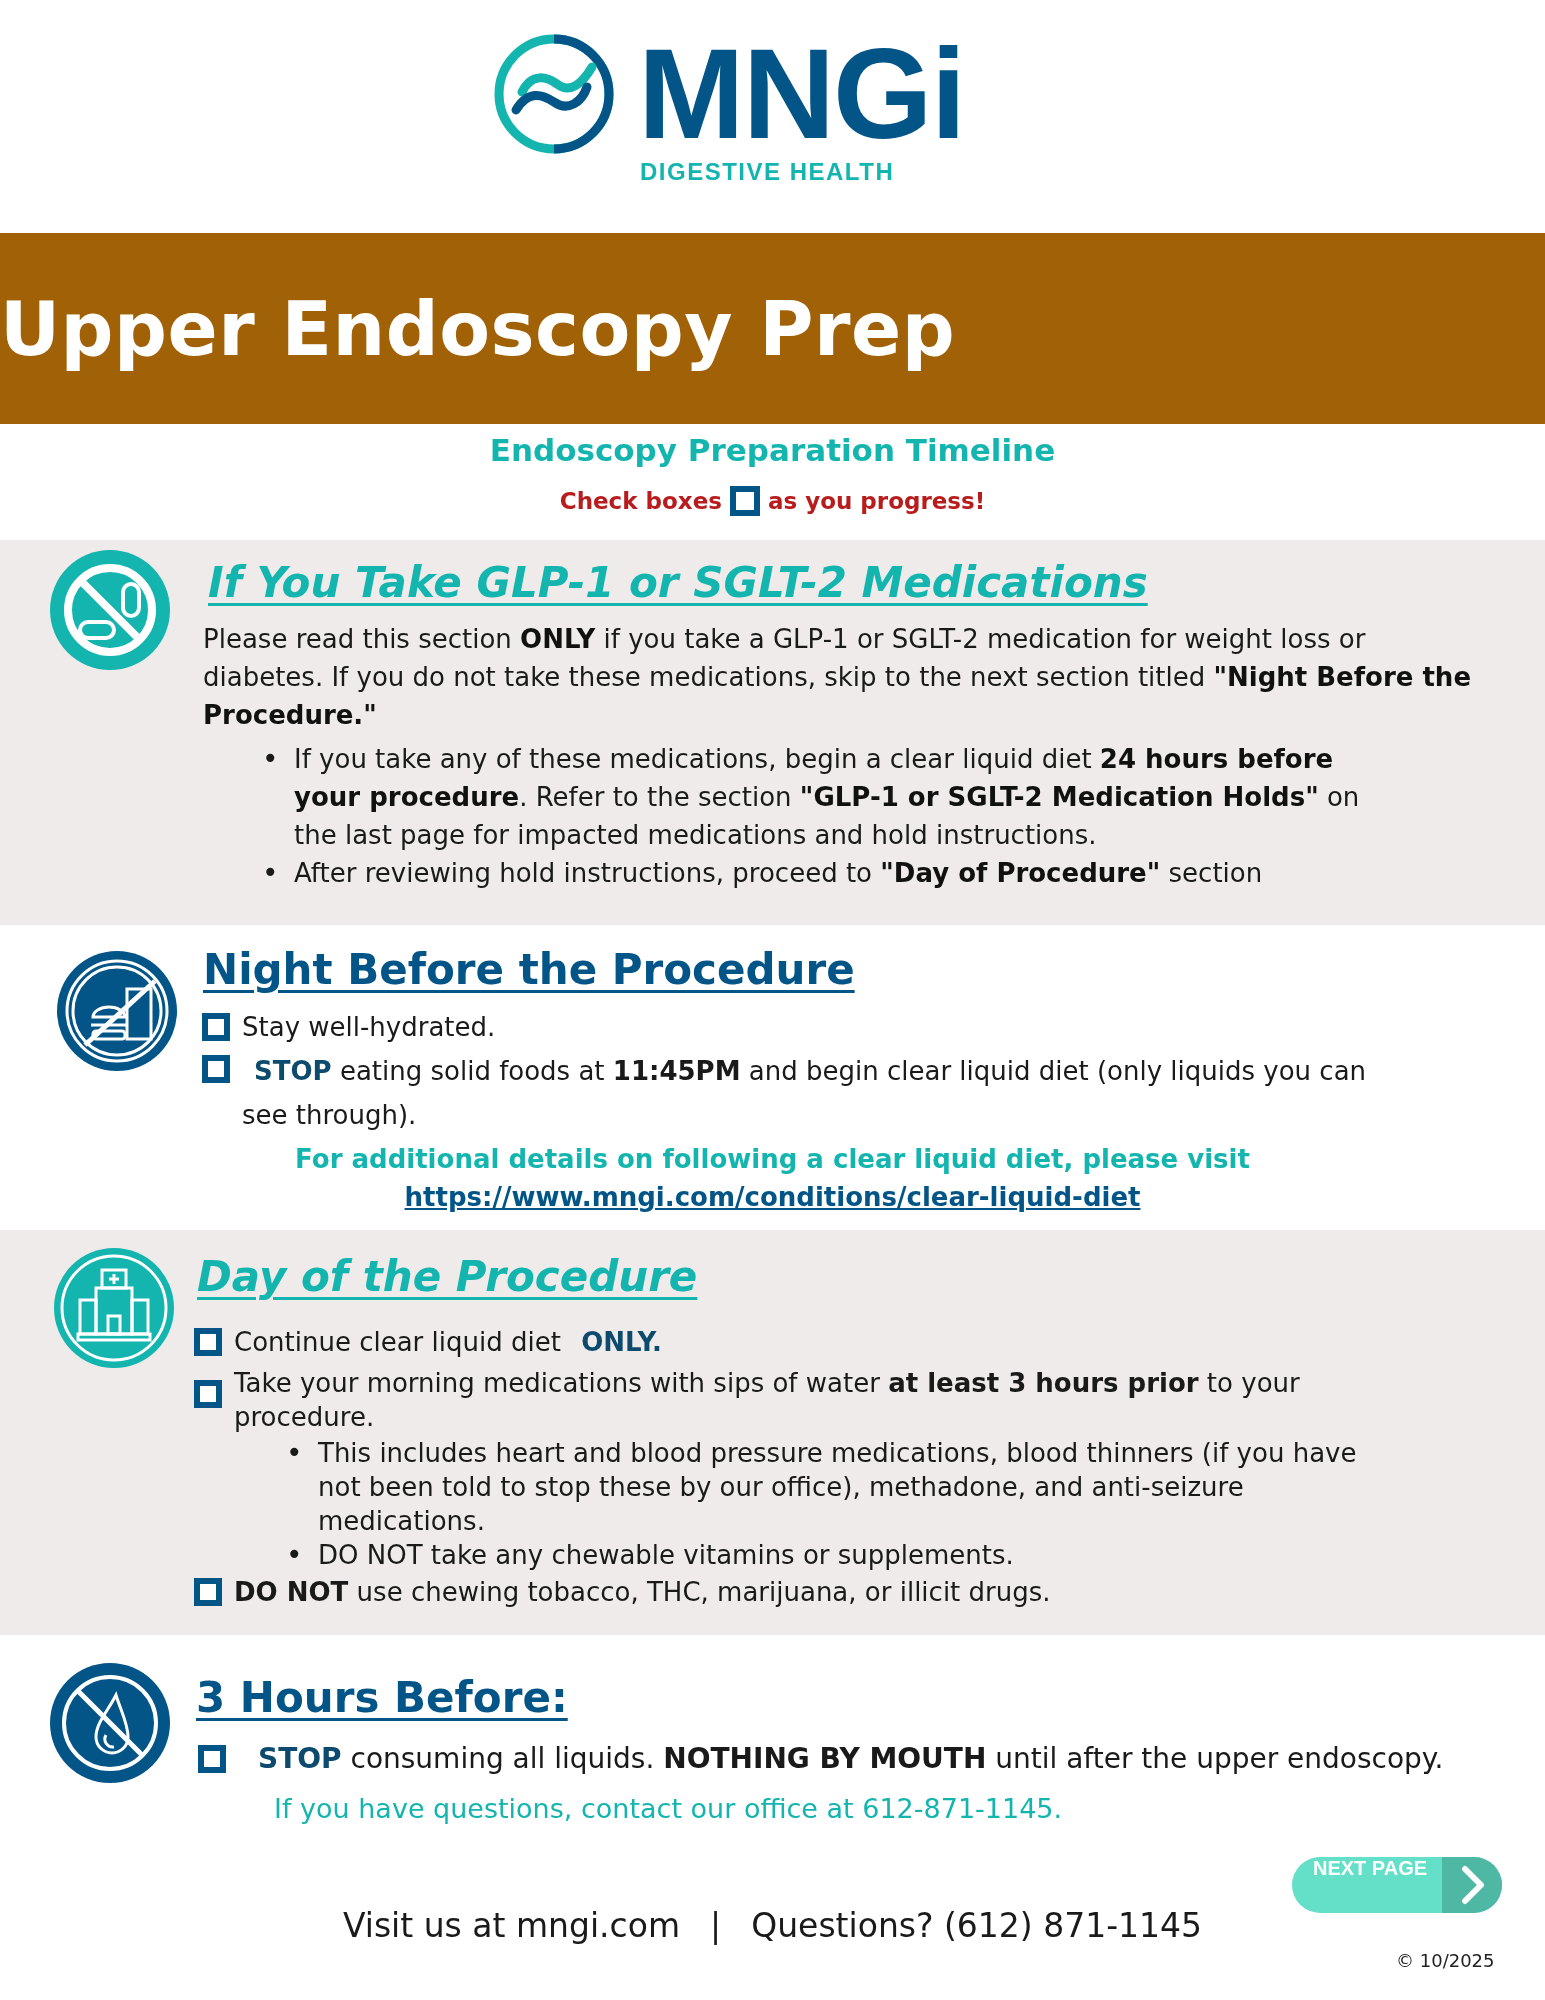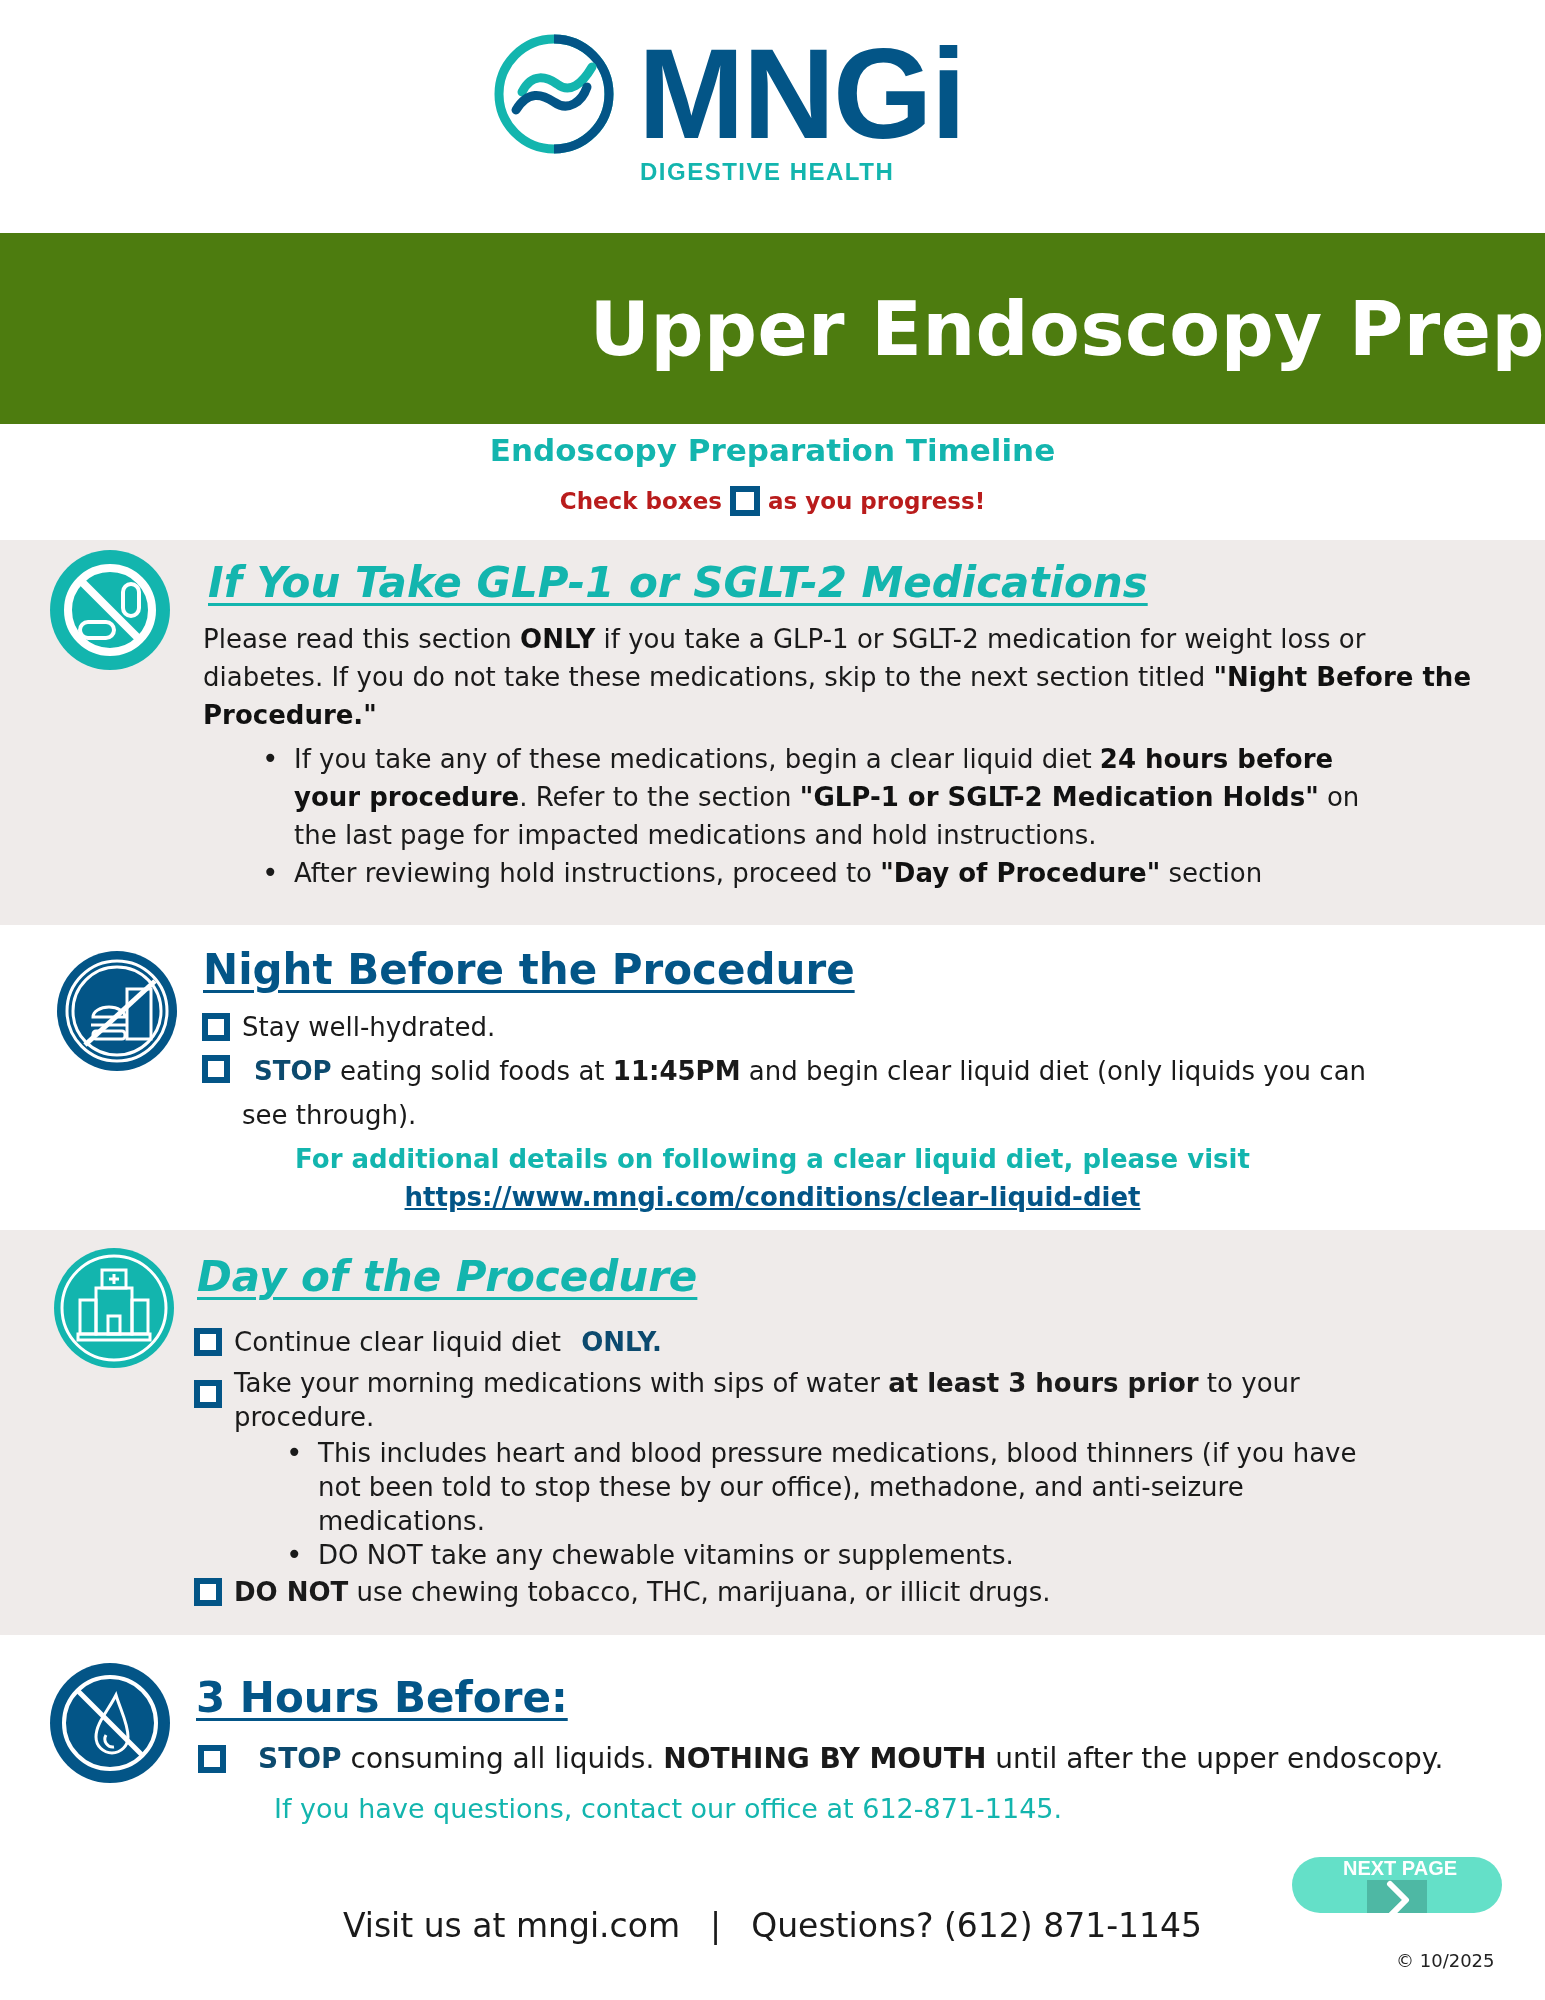--- a/index.html
+++ b/index.html
@@ -4,21 +4,21 @@
 <style>
   * { box-sizing: border-box; margin: 0; padding: 0; }
   html, body { width: 1545px; height: 2000px; background: #ffffff; overflow: hidden; }
   body { font-family: "DejaVu Sans", sans-serif; color: #1a1a1a; position: relative; }
 
   .logo { position: absolute; left: 492px; top: 32px; width: 500px; height: 150px; }
   .logo-mark { position: absolute; left: 0; top: 0; width: 124px; height: 124px; }
   .logo-word { position: absolute; left: 146px; top: 2px; font-family: "Liberation Sans", sans-serif; font-weight: 700; font-size: 128px; line-height: 120px; letter-spacing: -2px; color: #035587; }
   .logo-sub { position: absolute; left: 148px; top: 126px; font-family: "Liberation Sans", sans-serif; font-weight: 700; font-size: 24px; letter-spacing: 1.5px; color: #13b5ae; }
 
-  .banner { position: absolute; left: 0; top: 233px; width: 1545px; height: 191px; background: #4d7c0f; display: flex; align-items: center; justify-content: flex-end; }
+  .banner { position: absolute; left: 0; top: 233px; width: 1545px; height: 191px; background: #a16207; display: flex; align-items: center; justify-content: flex-start; }
   .banner h1 { font-family: "DejaVu Sans", sans-serif; font-weight: 700; font-size: 74px; color: #ffffff; letter-spacing: 0.5px; }
 
   .subtitle { position: absolute; left: 0; top: 432px; width: 1545px; text-align: center; font-weight: 700; font-size: 31px; color: #13b5ae; }
   .check-hint { position: absolute; left: 0; top: 486px; width: 1545px; text-align: center; font-weight: 700; font-size: 23px; color: #b91c1c; display: flex; justify-content: center; align-items: center; gap: 8px; }
   .check-hint .box { width: 30px; height: 30px; border: 6px solid #035587; background: #fff; display: inline-block; }
 
   .section { position: absolute; left: 0; width: 1545px; }
   .gray { background: #efebea; }
   .icon { position: absolute; width: 124px; height: 124px; }
   .section h2 { position: absolute; font-weight: 700; font-size: 42px; text-decoration: underline; text-decoration-thickness: 3px; text-underline-offset: 6px; }
@@ -33,21 +33,21 @@
 
   .cb-row { position: absolute; display: flex; align-items: flex-start; font-size: 26px; line-height: 40px; }
   .cb { width: 28px; height: 28px; border: 6px solid #035587; background: #fff; margin-top: 6px; flex: 0 0 28px; cursor: pointer; }
   .cb-text { margin-left: 12px; }
 
   .note { position: absolute; left: 0; width: 1545px; text-align: center; font-weight: 700; font-size: 26px; line-height: 38px; color: #13b5ae; }
   .link { color: #035587; text-decoration: underline; font-weight: 700; }
 
   .footer { position: absolute; left: 0; top: 1906px; width: 1545px; text-align: center; font-size: 33px; color: #1a1a1a; }
   .footer .sep { margin: 0 30px; }
-  .next-btn { position: absolute; left: 1292px; top: 1857px; width: 210px; height: 56px; border-radius: 28px; background: #64e0c8; overflow: hidden; display: flex; align-items: center; cursor: pointer; flex-direction: column; }
+  .next-btn { position: absolute; left: 1292px; top: 1857px; width: 210px; height: 56px; border-radius: 28px; background: #64e0c8; overflow: hidden; display: flex; cursor: pointer; }
   .next-btn .lbl { flex: 1; color: #fff; font-family: "Liberation Sans", sans-serif; font-weight: 700; font-size: 20px; text-align: center; padding-left: 6px; }
   .next-btn .arr { width: 60px; height: 56px; background: #4eb8a4; display: flex; align-items: center; justify-content: center; }
   .copy { position: absolute; left: 1396px; top: 1950px; font-size: 18px; color: #222; }
 </style>
 </head>
 <body>
 
 <div class="logo">
   <svg class="logo-mark" viewBox="0 0 124 124">
     <circle cx="62" cy="62" r="55" fill="none" stroke="#13b5ae" stroke-width="9"></circle>

